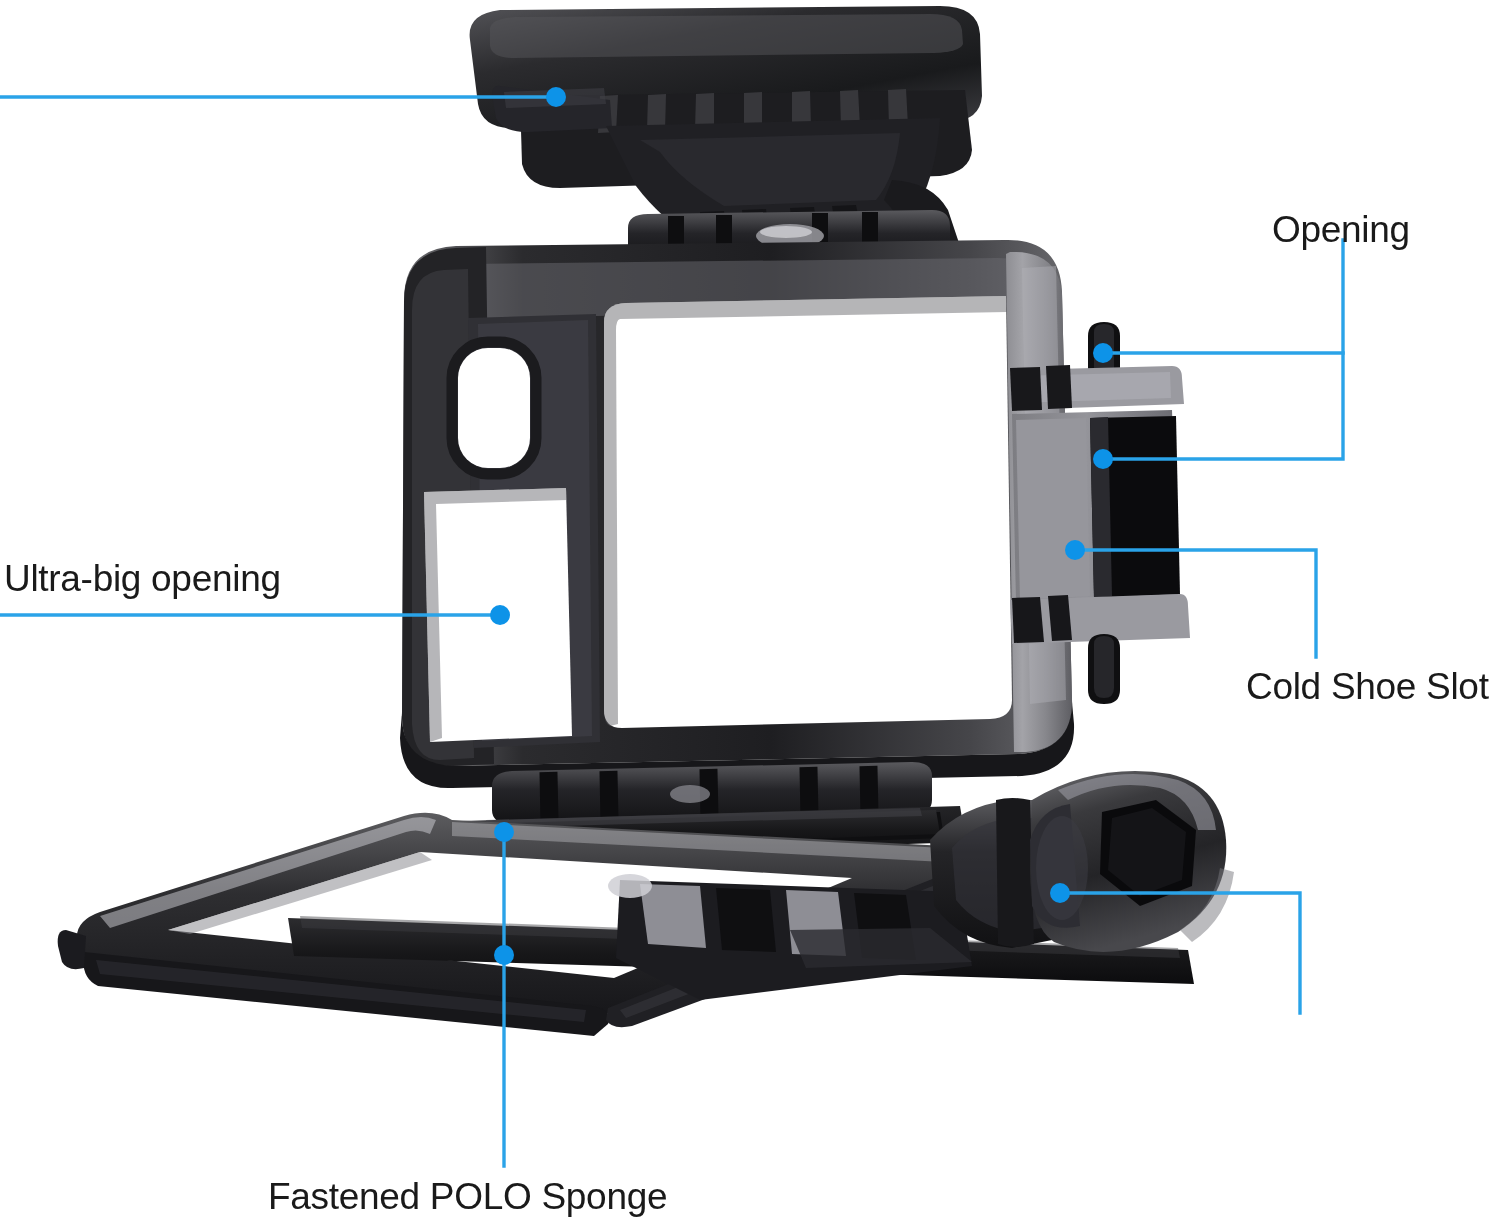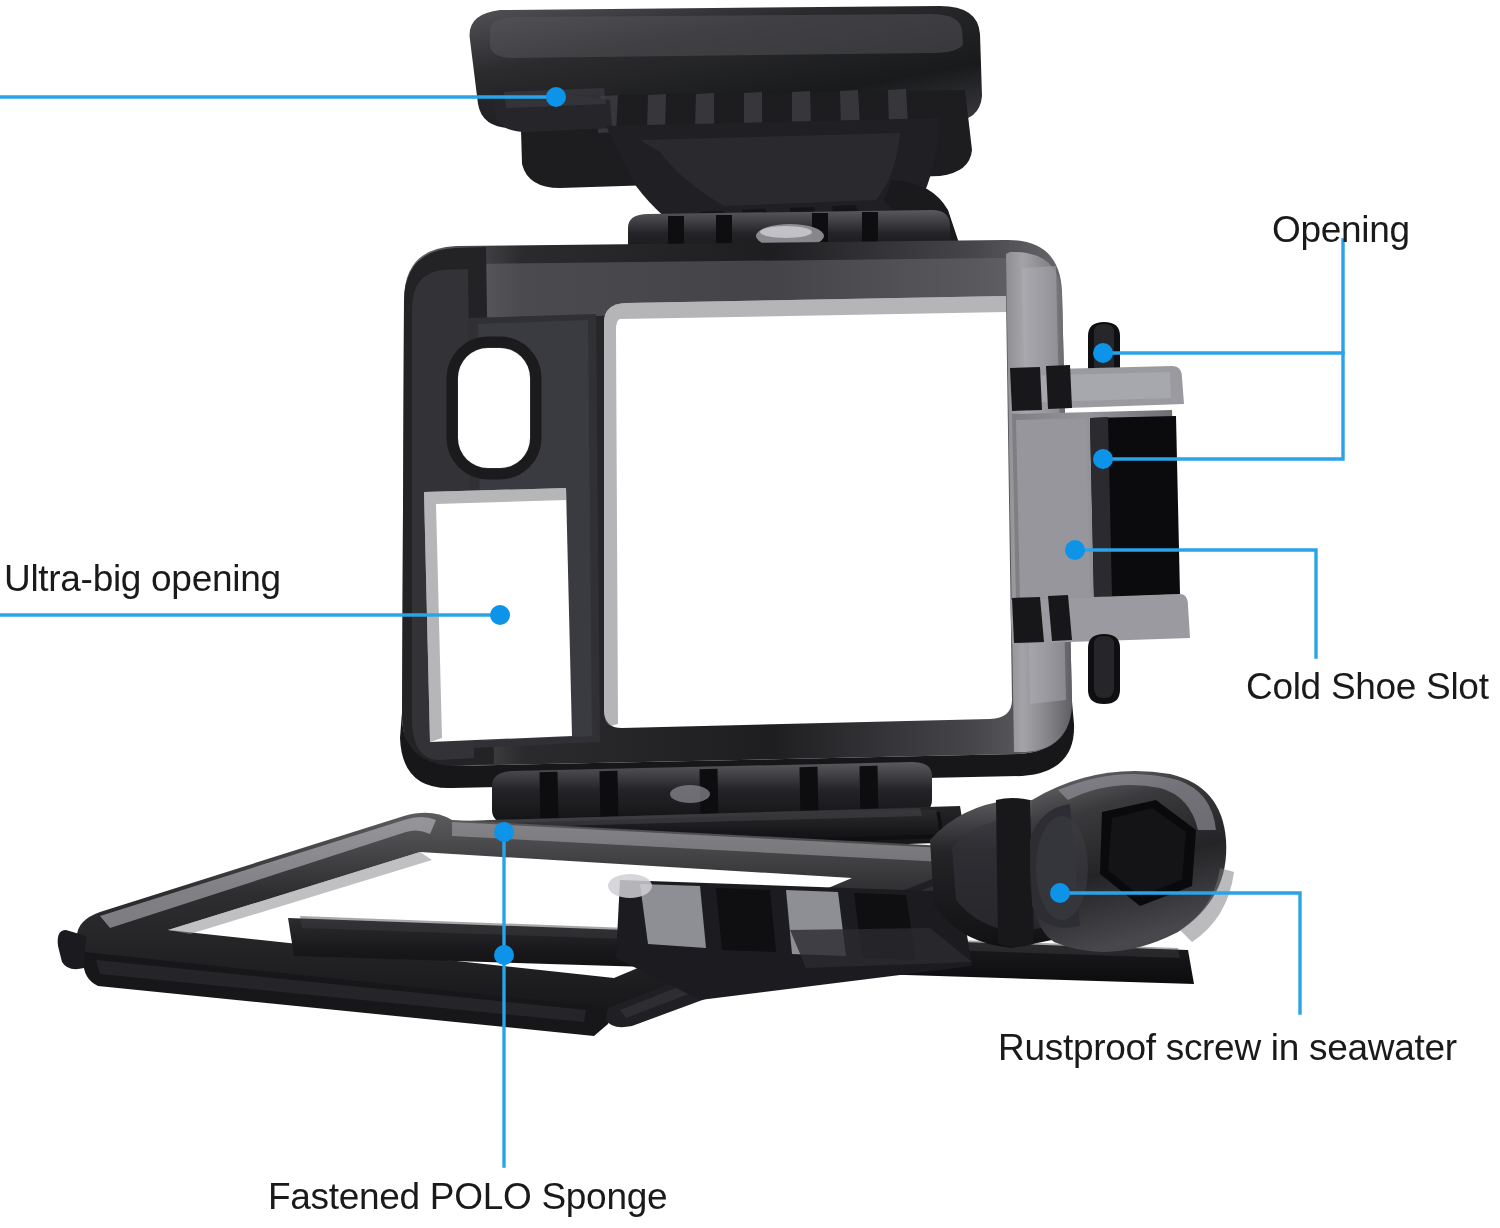--- a/index.html
+++ b/index.html
@@ -307,17 +307,16 @@
     </g>
   </svg>
 
 
   <div class="callout-label" style="left:1272px; top:190px;margin-top:21px;">Opening</div>
 
   <div class="callout-label" style="left:1246px; top:668px;">Cold Shoe Slot</div>
 
   <div class="callout-label" style="left:4px; top:560px;">Ultra-big opening</div>
 
-  <div class="callout-label" style="left:998px; top:1029px;">Rustproof screw in seawater</div>
 
   <div class="callout-label" style="left:268px; top:1178px;">Fastened POLO Sponge</div>
 
 </div>
 
 </body></html>

